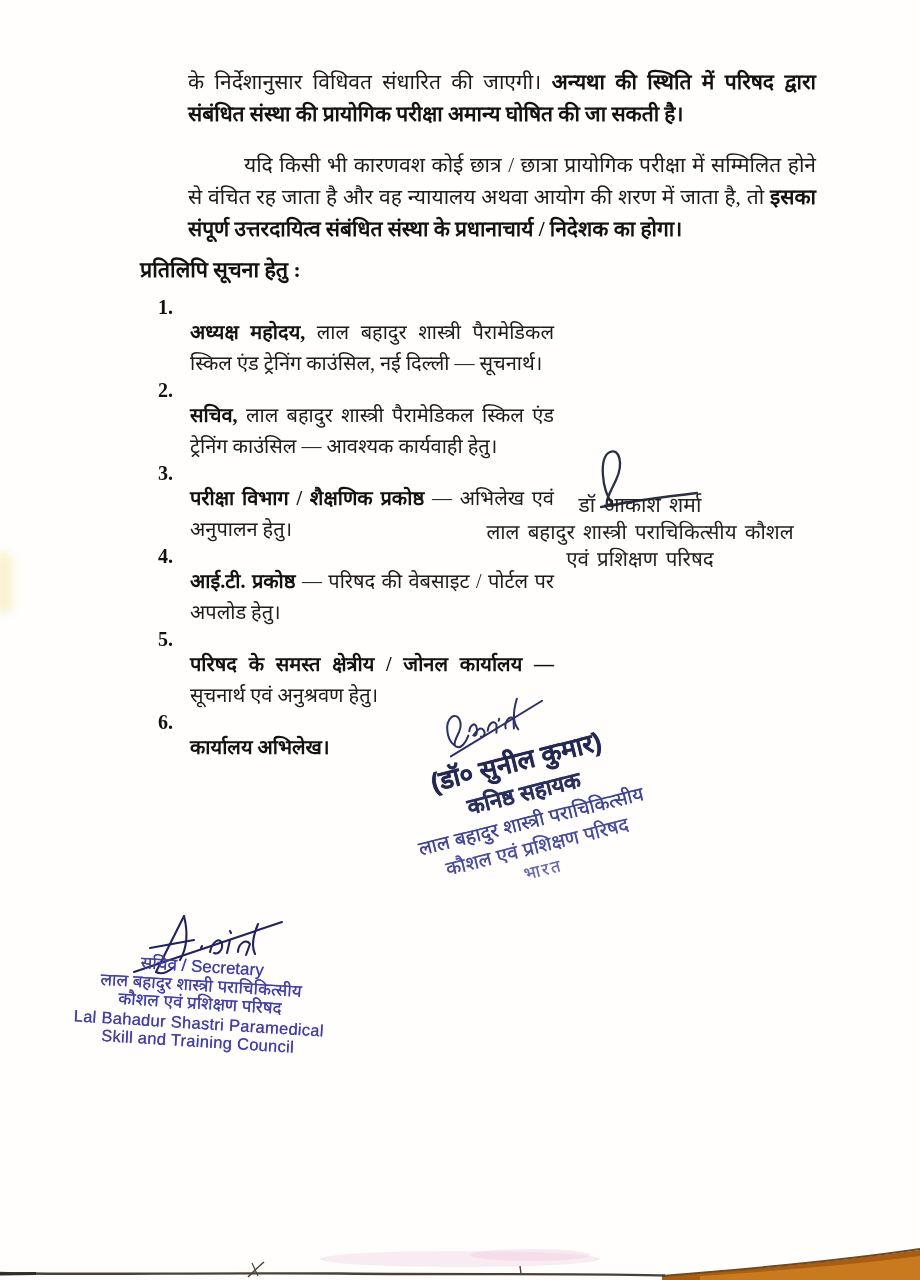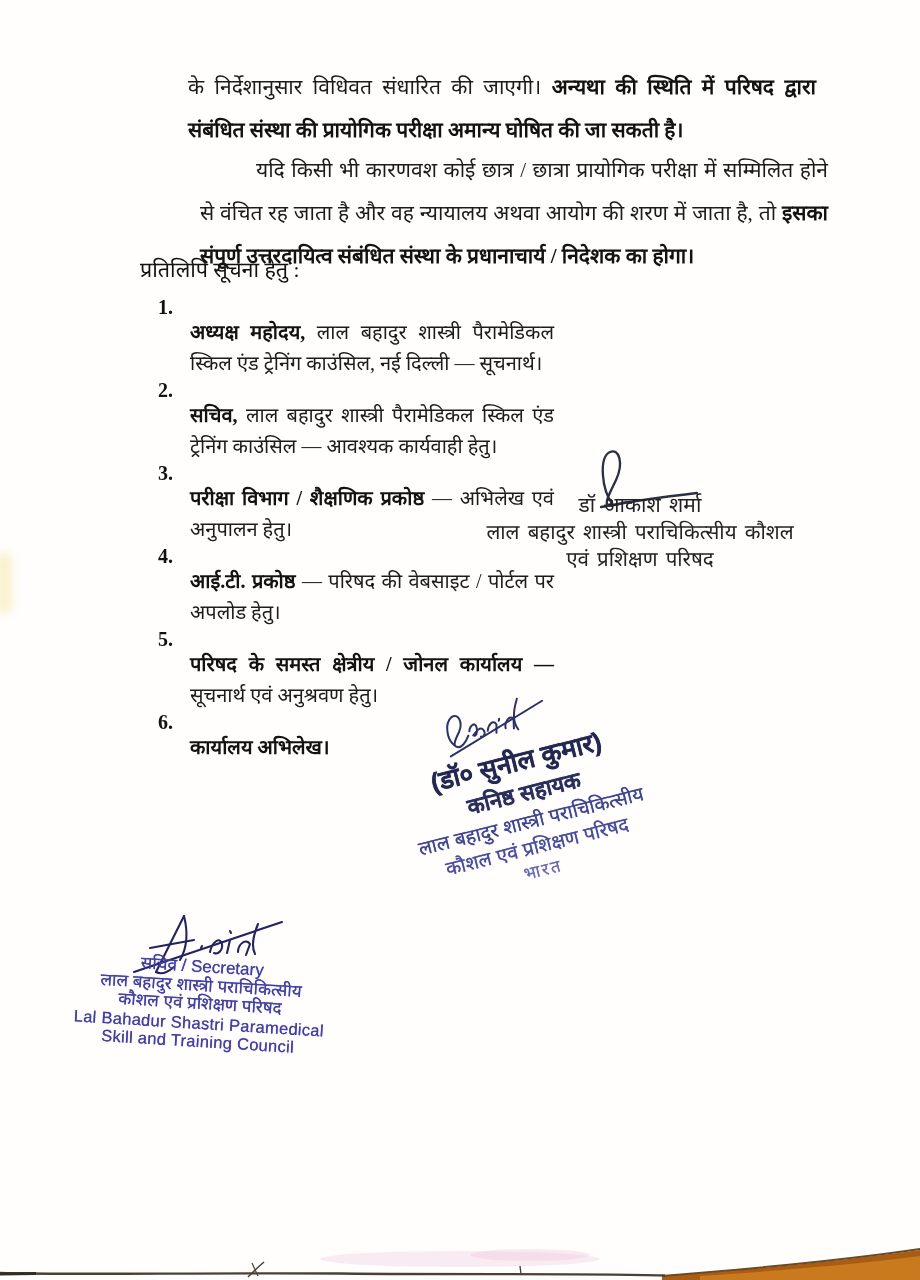--- a/index.html
+++ b/index.html
@@ -5,26 +5,26 @@
   html,body { margin:0; padding:0; background:#ffffff; }
   .page {
     position:relative; width:920px; height:1280px; overflow:hidden;
     background:#fffefd;
     font-family:"Liberation Serif","DejaVu Serif",serif;
     color:#1b1b1b;
   }
   .b { font-weight:700; color:#121212; }
 
   
-  .para { position:absolute; font-size:21px; line-height:43px; text-align:justify; }
+  .para { position:absolute; font-size:21px; line-height:32px; text-align:justify; }
   #para1 { left:188px; top:66px;  width:628px; }
-  #para2 { left:200px; top:149px; width:628px; text-indent:56px; }
+  #para2 { left:188px; top:149px; width:628px; text-indent:56px; }
 
   
-  #copy-heading { position:absolute; left:140px; top:254px; font-size:21.5px; font-weight:400; color:#121212; }
+  #copy-heading { position:absolute; left:140px; top:254px; font-size:21.5px; font-weight:700; color:#121212; }
   #copy-list { position:absolute; left:158px; top:292px; width:396px; font-size:20px; line-height:31px; }
   .copy-item { display:flex; margin-bottom:-4px; }
   .copy-num  { width:32px; flex:none; font-weight:700; color:#121212; }
   .copy-text { flex:1; text-align:justify;margin-top:25px; }
 
   
   #controller-block { position:absolute; left:455px; top:492px; width:370px;
     text-align:center; font-size:21px; line-height:27px; color:#222; word-spacing:3px; }
   #controller-block .org { font-size:20.5px; }
 

